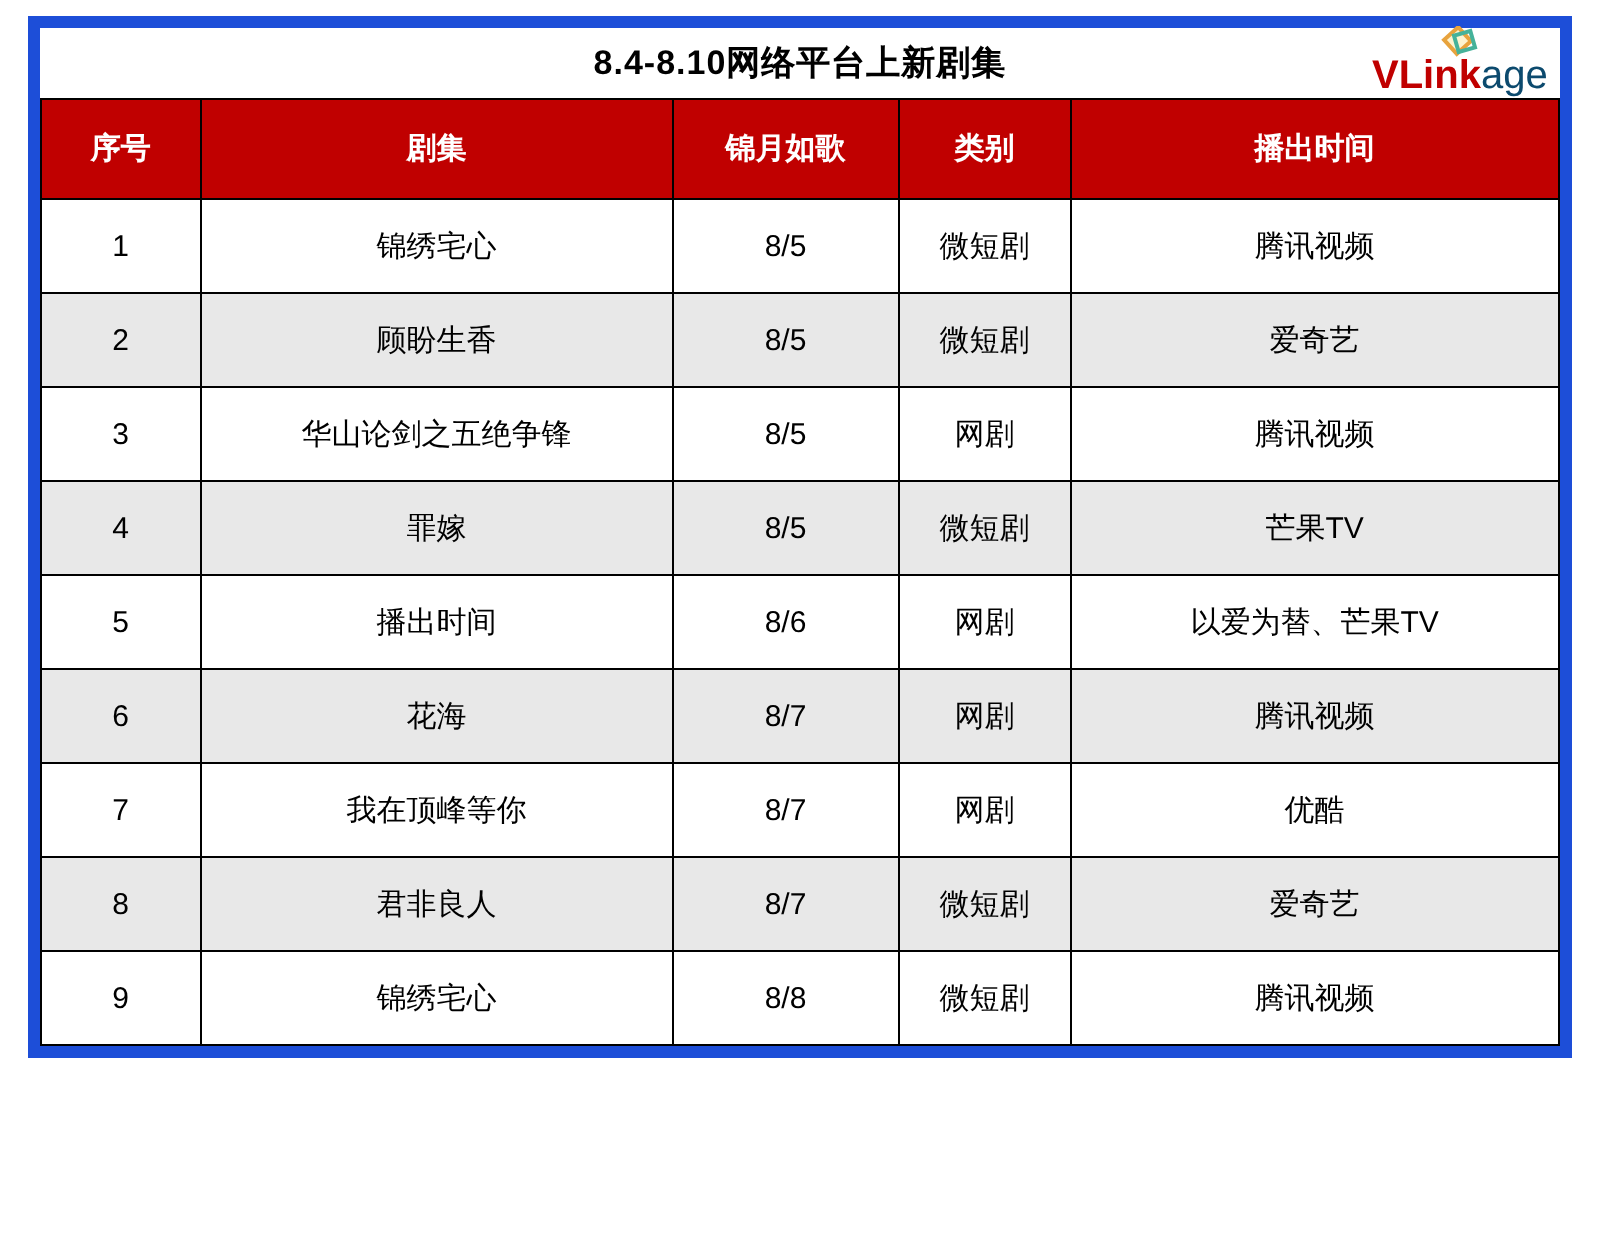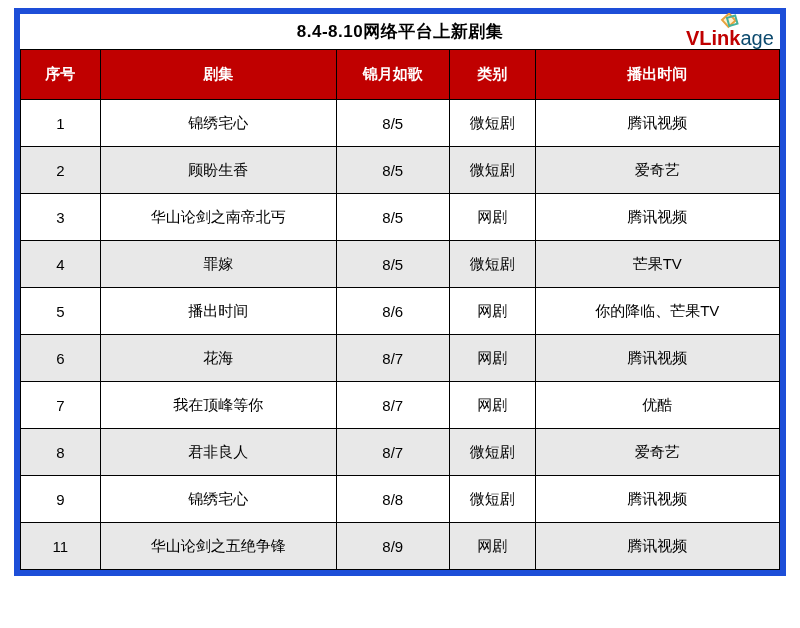--- a/index.html
+++ b/index.html
@@ -126,38 +126,38 @@
         </tr>
         <tr>
           <td>2</td>
           <td>顾盼生香</td>
           <td>8/5</td>
           <td>微短剧</td>
           <td>爱奇艺</td>
         </tr>
         <tr>
           <td>3</td>
-          <td>华山论剑之南帝北丐</td>
+          <td>华山论剑之五绝争锋</td>
           <td>8/5</td>
           <td>网剧</td>
           <td>腾讯视频</td>
         </tr>
         <tr>
           <td>4</td>
           <td>罪嫁</td>
           <td>8/5</td>
           <td>微短剧</td>
           <td>芒果TV</td>
         </tr>
         <tr>
           <td>5</td>
           <td>播出时间</td>
           <td>8/6</td>
           <td>网剧</td>
-          <td>你的降临、芒果TV</td>
+          <td>以爱为替、芒果TV</td>
         </tr>
         <tr>
           <td>6</td>
           <td>花海</td>
           <td>8/7</td>
           <td>网剧</td>
           <td>腾讯视频</td>
         </tr>
         <tr>
           <td>7</td>
@@ -173,23 +173,16 @@
           <td>微短剧</td>
           <td>爱奇艺</td>
         </tr>
         <tr>
           <td>9</td>
           <td>锦绣宅心</td>
           <td>8/8</td>
           <td>微短剧</td>
           <td>腾讯视频</td>
         </tr>
-        <tr>
-          <td>11</td>
-          <td>华山论剑之五绝争锋</td>
-          <td>8/9</td>
-          <td>网剧</td>
-          <td>腾讯视频</td>
-        </tr>
       </tbody>
   </table>
 
 </div>
 
 </body></html>

